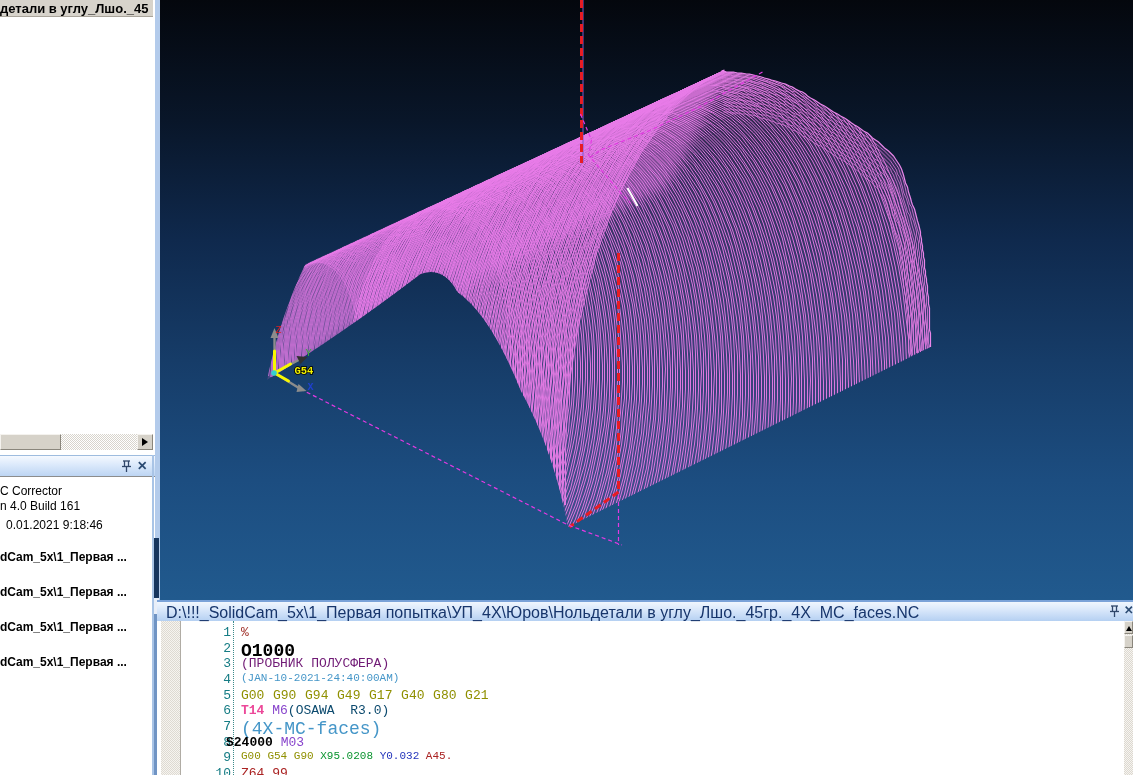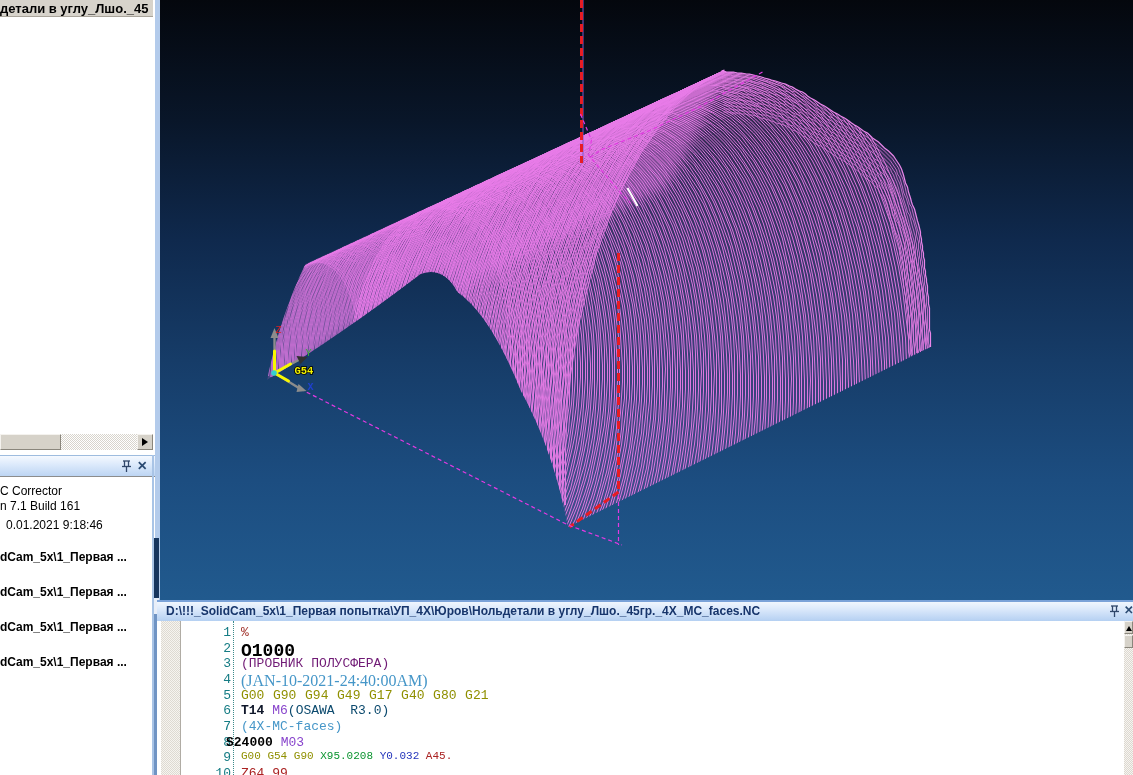--- a/index.html
+++ b/index.html
@@ -20,21 +20,21 @@
         <line x1="2" y1="1" x2="9" y2="1"></line>
         <line x1="3.5" y1="1" x2="3.5" y2="6"></line>
         <line x1="7.5" y1="1" x2="7.5" y2="6"></line>
         <line x1="1" y1="6.5" x2="10" y2="6.5"></line>
         <line x1="5.5" y1="7" x2="5.5" y2="12"></line>
       </g>
     </svg></div>
 <div class="abs" style="left:137px;top:458px;width:16px;height:16px;color:#2a4a72;font-size:12.5px;font-weight:bold">✕</div>
 <div class="abs" style="left:0;top:476px;width:155px;height:1px;background:#8c8c8c"></div>
 <div class="abs" style="left:0;top:484px;font-size:12px;color:#000;white-space:nowrap">C Corrector</div>
-<div class="abs" style="left:0;top:499px;font-size:12px;color:#000;white-space:nowrap">n 7.1 Build 161</div>
+<div class="abs" style="left:0;top:499px;font-size:12px;color:#000;white-space:nowrap">n 4.0 Build 161</div>
 <div class="abs" style="left:6px;top:518px;font-size:12px;color:#000;white-space:nowrap">0.01.2021 9:18:46</div>
 <div class="abs" style="left:0;top:550px;font-size:12px;font-weight:bold;white-space:nowrap">dCam_5x\1_Первая ...</div>
 <div class="abs" style="left:0;top:585px;font-size:12px;font-weight:bold;white-space:nowrap">dCam_5x\1_Первая ...</div>
 <div class="abs" style="left:0;top:620px;font-size:12px;font-weight:bold;white-space:nowrap">dCam_5x\1_Первая ...</div>
 <div class="abs" style="left:0;top:655px;font-size:12px;font-weight:bold;white-space:nowrap">dCam_5x\1_Первая ...</div>
 
 <div class="abs" style="left:155px;top:0;width:4.5px;height:775px;background:#b3cbeb"></div>
 <div class="abs" style="left:151.5px;top:455px;width:2px;height:320px;background:#a9c4e6"></div>
 <div class="abs" style="left:153.5px;top:538px;width:5px;height:60px;background:#16355e"></div>
 <div class="abs" style="left:153.5px;top:598px;width:5px;height:16px;background:#e8eef8"></div>
@@ -97,21 +97,21 @@
 <text x="275" y="333" font-family="Liberation Mono,monospace" font-size="10" fill="#e02020">Z</text>
 <text x="305" y="356" font-family="Liberation Mono,monospace" font-size="10" fill="#35b035">Y</text>
 <text x="307" y="390" font-family="Liberation Mono,monospace" font-size="10" font-weight="bold" fill="#2040d0">X</text>
 <text x="294" y="374" font-family="Liberation Mono,monospace" font-size="10.5" font-weight="bold" fill="#f0f000" stroke="#000" stroke-width="1.6" paint-order="stroke">G54</text>
 </svg>
 </div>
 
 <div class="abs" style="left:157px;top:600px;width:976px;height:175px;background:#fff"></div>
 <div class="abs" style="left:157px;top:600px;width:976px;height:2px;background:#7aa2d8"></div>
 <div class="abs" style="left:157px;top:602px;width:976px;height:19px;background:linear-gradient(#f0f6fe,#d7e6fa 45%,#b5d0f2)"></div>
-<div class="abs" style="left:166px;top:603.5px;font-size:12px;font-weight:bold;color:#17356b;white-space:nowrap">D:\!!!_SolidCam_5x\1_Первая попытка\УП_4Х\Юров\Нольдетали в углу_Лшо._45гр._4Х_MC_faces.NC</div>
+<div class="abs" style="left:166px;top:603.5px;font-size:16px;font-weight:normal;color:#17356b;white-space:nowrap">D:\!!!_SolidCam_5x\1_Первая попытка\УП_4Х\Юров\Нольдетали в углу_Лшо._45гр._4Х_MC_faces.NC</div>
 <div class="abs" style="left:1109px;top:604px"><svg width="11" height="13" viewBox="0 0 11 13">
       <g stroke="#30476a" stroke-width="1.3" fill="none">
         <line x1="2" y1="1" x2="9" y2="1"></line>
         <line x1="3.5" y1="1" x2="3.5" y2="6"></line>
         <line x1="7.5" y1="1" x2="7.5" y2="6"></line>
         <line x1="1" y1="6.5" x2="10" y2="6.5"></line>
         <line x1="5.5" y1="7" x2="5.5" y2="12"></line>
       </g>
     </svg></div>
 <div class="abs" style="left:1124px;top:603px;width:14px;height:14px;color:#2a4a72;font-size:11.5px;font-weight:bold">✕</div>
@@ -125,25 +125,25 @@
 <div class="abs" style="left:1124px;top:621px;width:9px;height:13px;background:#d6d2c9;border:1px solid #8a867c;border-top-color:#f4f2ee;border-left-color:#f4f2ee"></div>
 <div class="abs" style="left:1125.5px;top:626px;width:0;height:0;border-bottom:5px solid #000;border-left:3px solid transparent;border-right:3px solid transparent"></div>
 <div class="abs" style="left:1124px;top:635px;width:9px;height:13px;background:#d6d2c9;border:1px solid #8a867c;border-top-color:#f4f2ee;border-left-color:#f4f2ee"></div>
 <div class="abs" style="left:186px;top:625.0px;width:45px;text-align:right;font-family:'Liberation Mono',monospace;font-size:13px;color:#157c84">1</div>
 <div class="abs" style="left:241px;top:625.0px;font-family:'Liberation Mono',monospace;font-size:13px;white-space:nowrap"><span style="color:#a03028">%</span></div>
 <div class="abs" style="left:186px;top:640.7px;width:45px;text-align:right;font-family:'Liberation Mono',monospace;font-size:13px;color:#157c84">2</div>
 <div class="abs" style="left:241px;top:640.7px;font-family:'Liberation Mono',monospace;font-size:18px;white-space:nowrap"><span style="color:#000000"><b>O1000</b></span></div>
 <div class="abs" style="left:186px;top:656.3px;width:45px;text-align:right;font-family:'Liberation Mono',monospace;font-size:13px;color:#157c84">3</div>
 <div class="abs" style="left:241px;top:656.3px;font-family:'Liberation Mono',monospace;font-size:13px;white-space:nowrap"><span style="color:#701a75">(ПРОБНИК&nbsp;ПОЛУСФЕРА)</span></div>
 <div class="abs" style="left:186px;top:672.0px;width:45px;text-align:right;font-family:'Liberation Mono',monospace;font-size:13px;color:#157c84">4</div>
-<div class="abs" style="left:241px;top:672.0px;font-family:Liberation Serif, serif;font-size:16px;white-space:nowrap"><span style="color:#4596c8">(JAN-10-2021-24:40:00AM)</span></div>
+<div class="abs" style="left:241px;top:672.0px;font-family:Liberation Mono, monospace;font-size:11px;white-space:nowrap"><span style="color:#4596c8">(JAN-10-2021-24:40:00AM)</span></div>
 <div class="abs" style="left:186px;top:687.6px;width:45px;text-align:right;font-family:'Liberation Mono',monospace;font-size:13px;color:#157c84">5</div>
 <div class="abs" style="left:241px;top:687.6px;font-family:'Liberation Mono',monospace;font-size:13px;white-space:nowrap"><span style="color:#909000">G00 &nbsp;G90 &nbsp;G94 &nbsp;G49 &nbsp;G17 &nbsp;G40 &nbsp;G80 &nbsp;G21</span></div>
 <div class="abs" style="left:186px;top:703.3px;width:45px;text-align:right;font-family:'Liberation Mono',monospace;font-size:13px;color:#157c84">6</div>
-<div class="abs" style="left:241px;top:703.3px;font-family:'Liberation Mono',monospace;font-size:13px;white-space:nowrap"><span style="color:#0f172a"><b>T14</b></span><span style="color:#000000">&nbsp;</span><span style="color:#8844cc">M6</span><span style="color:#0c4a6e">(OSAWA&nbsp;&nbsp;R3.0)</span></div>
+<div class="abs" style="left:241px;top:703.3px;font-family:'Liberation Mono',monospace;font-size:13px;white-space:nowrap"><span style="color:#ec4899"><b>T14</b></span><span style="color:#000000">&nbsp;</span><span style="color:#8844cc">M6</span><span style="color:#0c4a6e">(OSAWA&nbsp;&nbsp;R3.0)</span></div>
 <div class="abs" style="left:186px;top:719.0px;width:45px;text-align:right;font-family:'Liberation Mono',monospace;font-size:13px;color:#157c84">7</div>
-<div class="abs" style="left:241px;top:719.0px;font-family:'Liberation Mono',monospace;font-size:13px;white-space:nowrap"><span style="color:#4596c8">(4X-MC-faces)</span></div>
+<div class="abs" style="left:241px;top:719.0px;font-family:'Liberation Mono',monospace;font-size:18px;white-space:nowrap"><span style="color:#4596c8">(4X-MC-faces)</span></div>
 <div class="abs" style="left:186px;top:734.6px;width:45px;text-align:right;font-family:'Liberation Mono',monospace;font-size:13px;color:#157c84">8</div>
 <div class="abs" style="left:226px;top:734.6px;font-family:'Liberation Mono',monospace;font-size:13px;white-space:nowrap"><span style="color:#000000"><b>S24000</b></span><span style="color:#000000">&nbsp;</span><span style="color:#8844cc">M03</span></div>
 <div class="abs" style="left:186px;top:750.3px;width:45px;text-align:right;font-family:'Liberation Mono',monospace;font-size:13px;color:#157c84">9</div>
 <div class="abs" style="left:241px;top:750.3px;font-family:'Liberation Mono',monospace;font-size:11px;white-space:nowrap"><span style="color:#909000">G00&nbsp;G54&nbsp;G90&nbsp;</span><span style="color:#0c9430">X95.0208</span><span style="color:#000000">&nbsp;</span><span style="color:#2233bb">Y0.032</span><span style="color:#000000">&nbsp;</span><span style="color:#aa2222">A45.</span></div>
 <div class="abs" style="left:186px;top:765.9px;width:45px;text-align:right;font-family:'Liberation Mono',monospace;font-size:13px;color:#157c84">10</div>
 <div class="abs" style="left:241px;top:765.9px;font-family:'Liberation Mono',monospace;font-size:13px;white-space:nowrap"><span style="color:#aa2222">Z64.99</span></div>
 
 </body></html>

